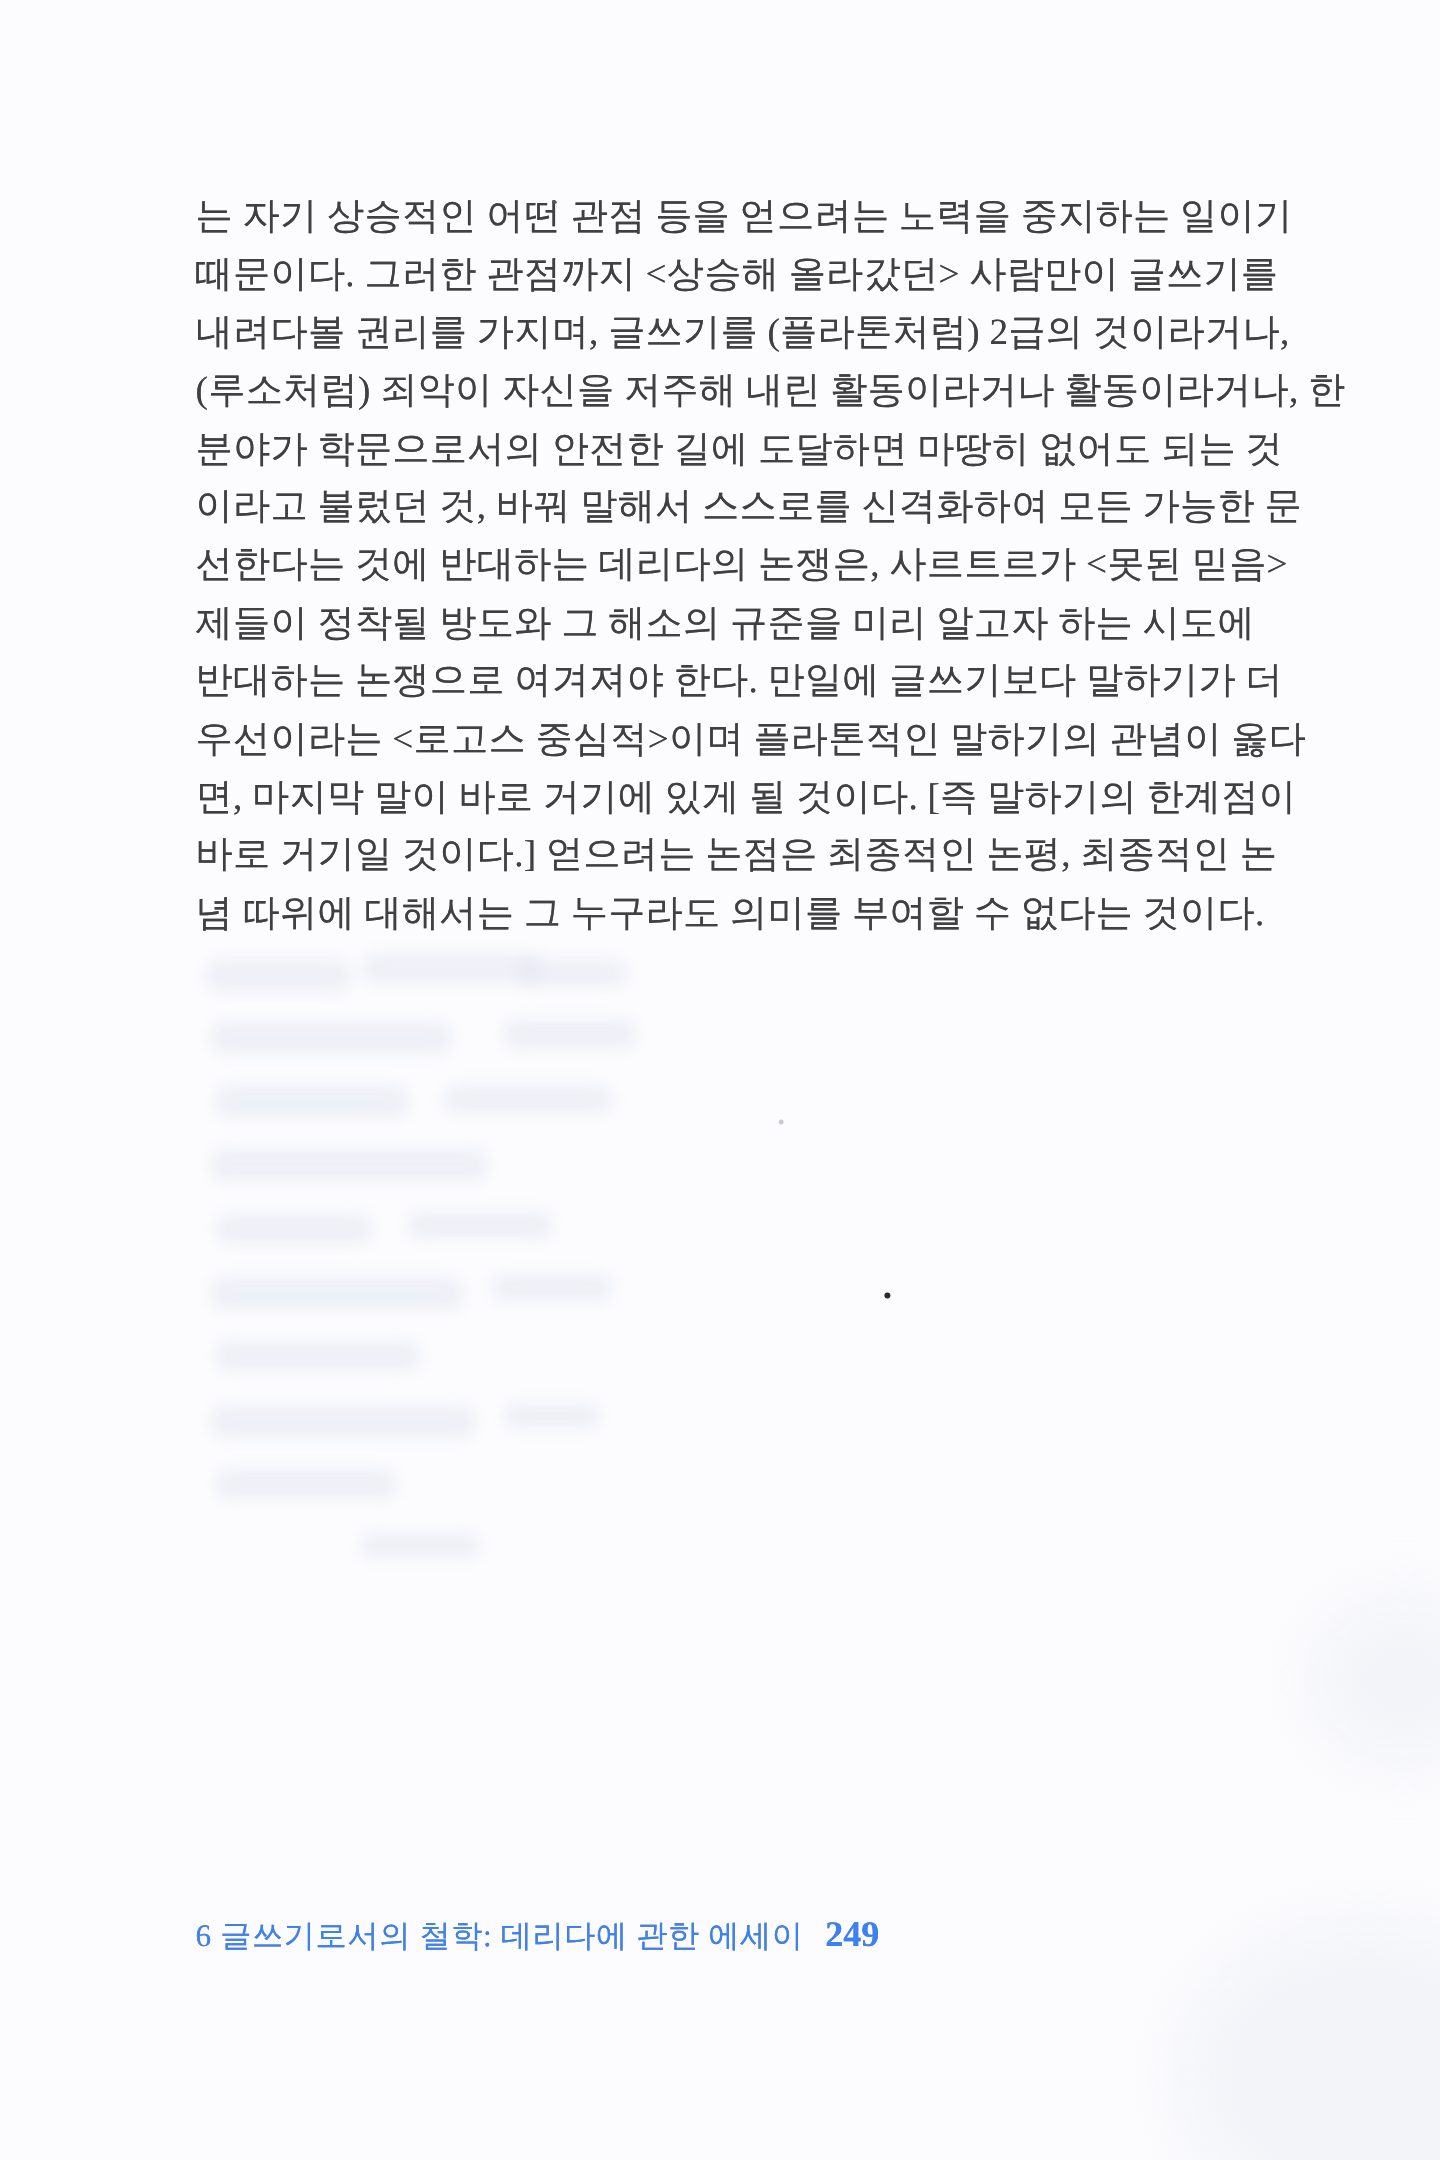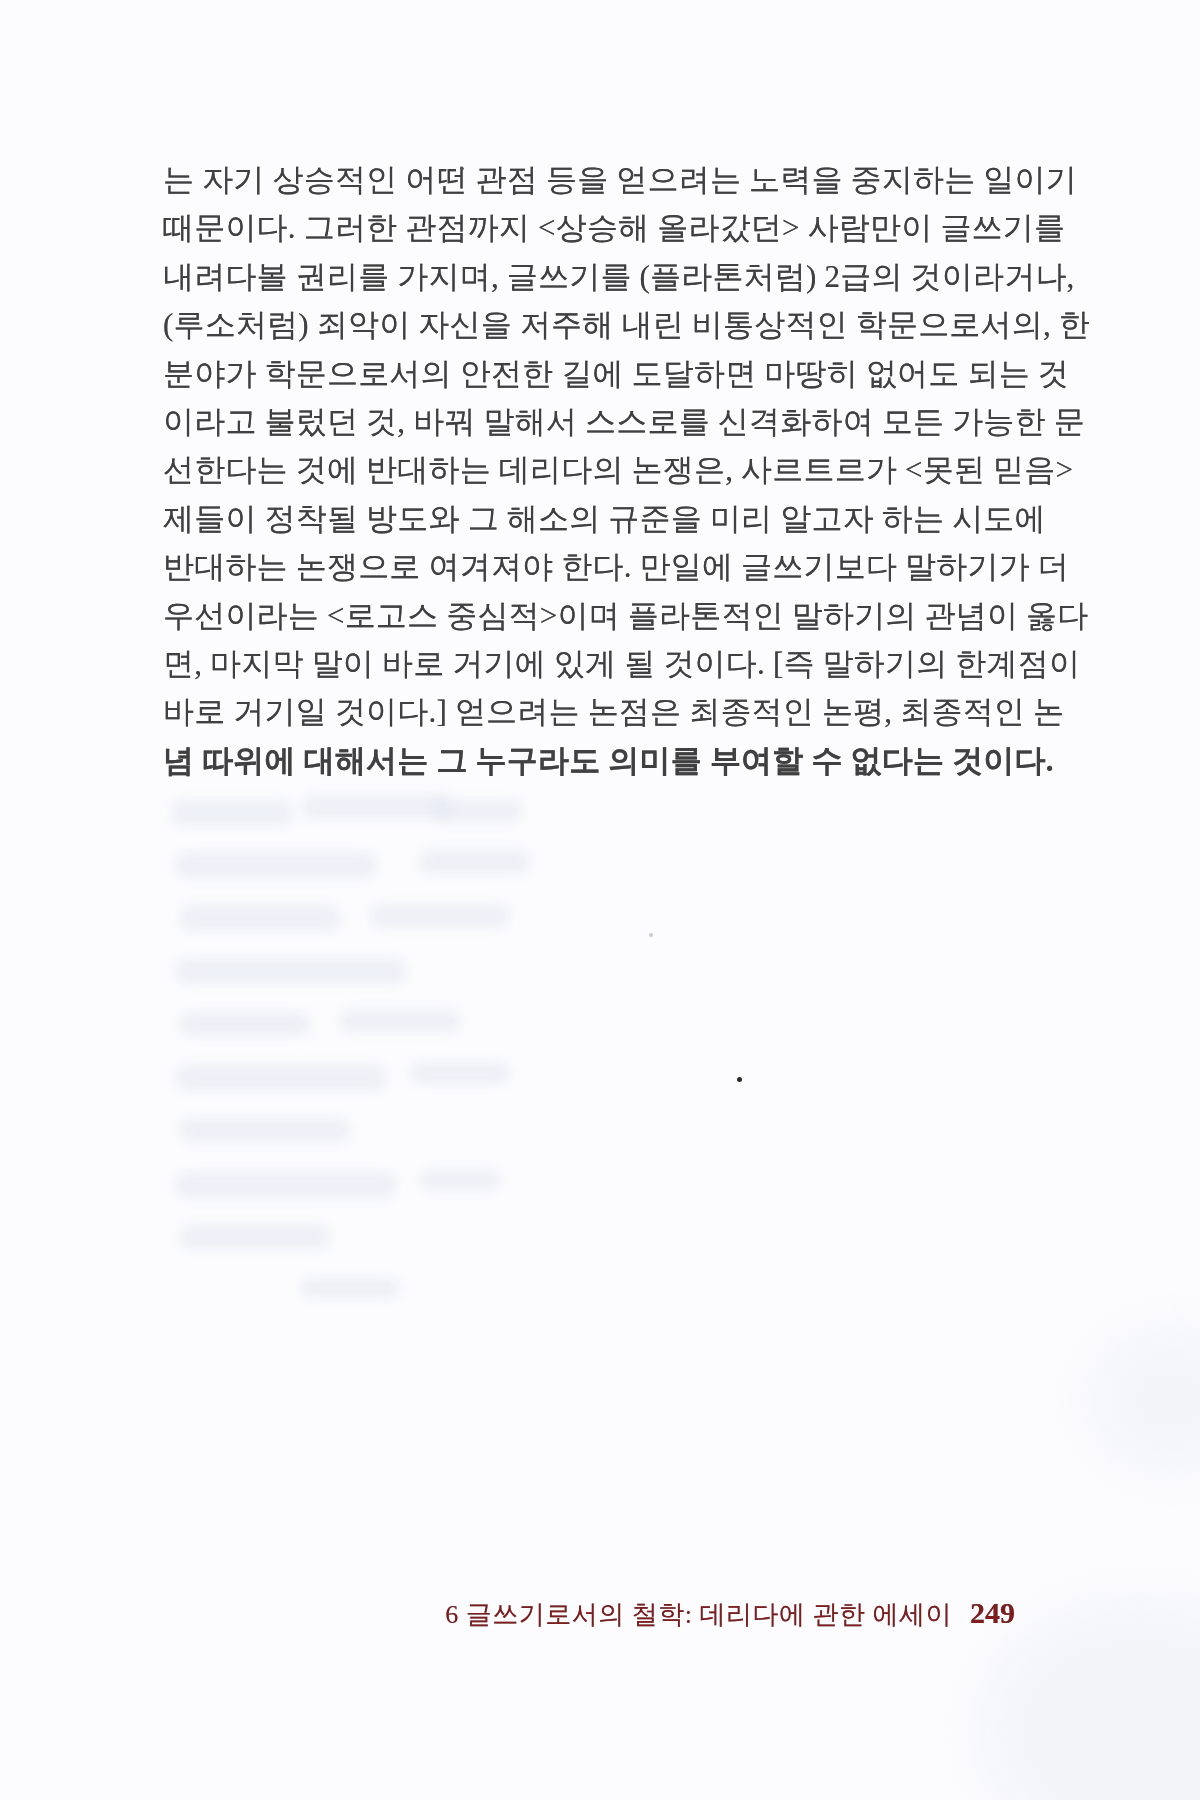--- a/index.html
+++ b/index.html
@@ -32,30 +32,28 @@
     white-space: nowrap;
     text-align: justify;
     text-align-last: justify;
     text-justify: inter-character;
     width: 100%;
     
     text-shadow: 0 0 0.4px rgba(30,30,34,0.65);
   }
   .body-text .line.last {
     text-align-last: justify;
-    font-weight: bold;
   }
   
   .footer {
     position: absolute;
     left: 163px;
     width: 852px;
     top: 1596px;
-    text-align: right;
-    color: #7f1d1d;
+    color: #3b82f6;
     white-space: nowrap;
   }
   .footer .chapter {
     font-size: 26px;
     letter-spacing: 0.5px;
     text-shadow: 0 0 0.4px rgba(30,30,34,0.6);
   }
   .footer .pagenum {
     font-size: 30px;
     margin-left: 18px;
@@ -86,21 +84,21 @@
 </style>
 </head>
 <body>
 
 <div class="page">
 
   <div class="body-text">
     <div class="line">는 자기 상승적인 어떤 관점 등을 얻으려는 노력을 중지하는 일이기</div>
     <div class="line">때문이다. 그러한 관점까지 &lt;상승해 올라갔던&gt; 사람만이 글쓰기를</div>
     <div class="line">내려다볼 권리를 가지며, 글쓰기를 (플라톤처럼) 2급의 것이라거나,</div>
-    <div class="line">(루소처럼) 죄악이 자신을 저주해 내린 비통상적인 학문으로서의, 한</div>
+    <div class="line">(루소처럼) 죄악이 자신을 저주해 내린 활동이라거나 활동이라거나, 한</div>
     <div class="line">분야가 학문으로서의 안전한 길에 도달하면 마땅히 없어도 되는 것</div>
     <div class="line">이라고 불렀던 것, 바꿔 말해서 스스로를 신격화하여 모든 가능한 문</div>
     <div class="line">선한다는 것에 반대하는 데리다의 논쟁은, 사르트르가 &lt;못된 믿음&gt;</div>
     <div class="line">제들이 정착될 방도와 그 해소의 규준을 미리 알고자 하는 시도에</div>
     <div class="line">반대하는 논쟁으로 여겨져야 한다. 만일에 글쓰기보다 말하기가 더</div>
     <div class="line">우선이라는 &lt;로고스 중심적&gt;이며 플라톤적인 말하기의 관념이 옳다</div>
     <div class="line">면, 마지막 말이 바로 거기에 있게 될 것이다. [즉 말하기의 한계점이</div>
     <div class="line">바로 거기일 것이다.] 얻으려는 논점은 최종적인 논평, 최종적인 논</div>
     <div class="line last">념 따위에 대해서는 그 누구라도 의미를 부여할 수 없다는 것이다.</div>
   </div>

